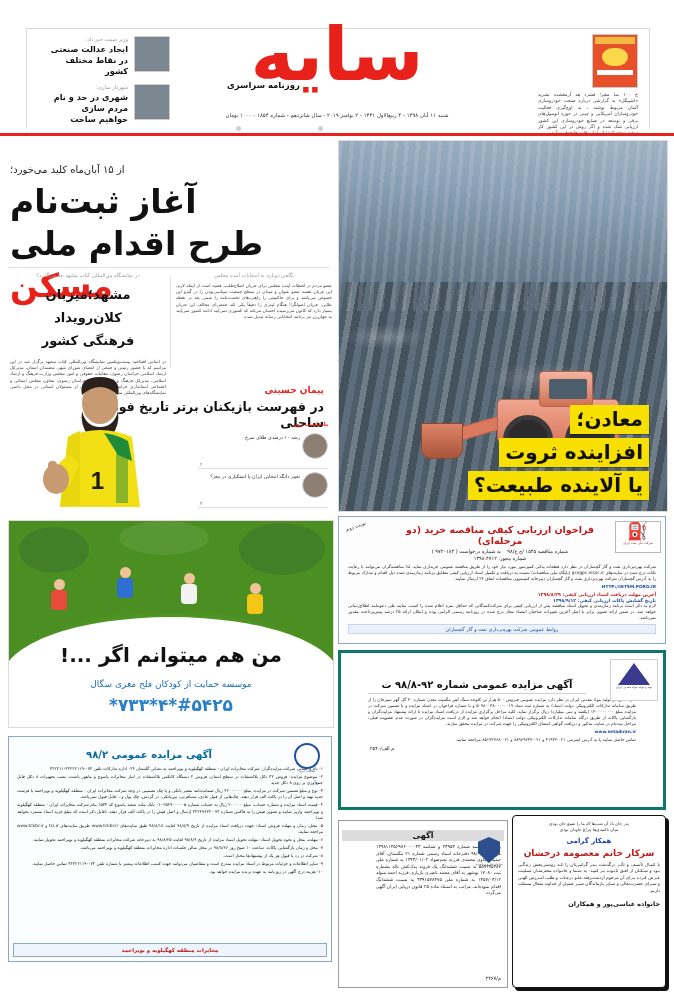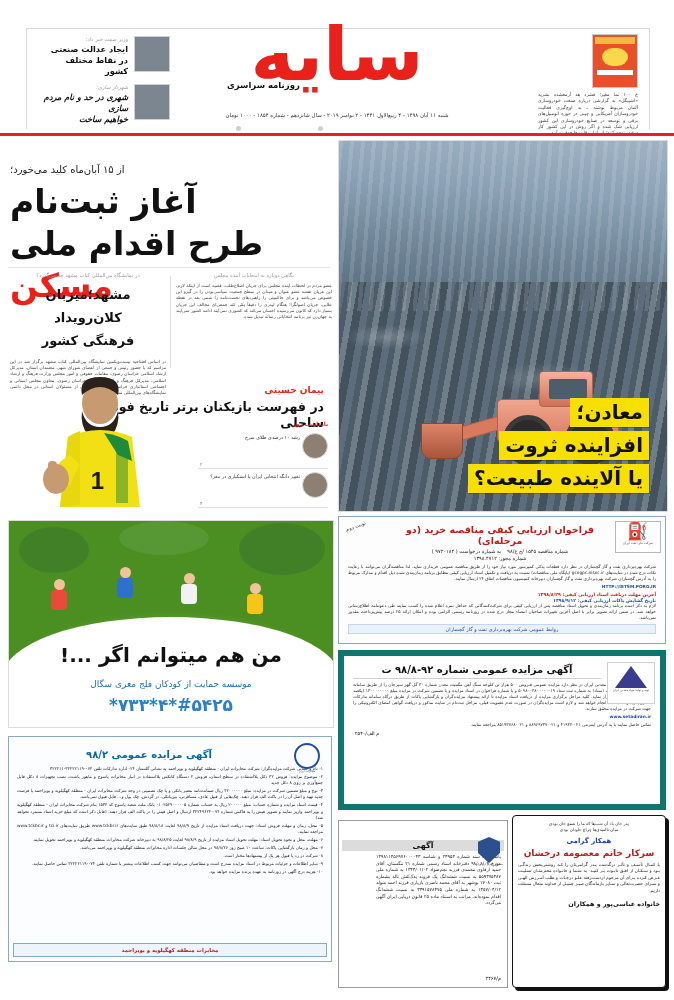--- a/index.html
+++ b/index.html
@@ -25,21 +25,21 @@
   .logo-date{position:absolute;left:50%;transform:translateX(-50%);top:112px;
              white-space:nowrap;font-size:5.4px;color:#333;letter-spacing:.1px;}
 
   
   .brief{position:absolute;width:130px;}
   .brief img,.brief .thumb{width:34px;height:34px;background:#7b8691;float:right;
            margin-left:6px;border:1px solid #cfcfcf;}
   .brief .kicker{font-size:5.2px;color:#9a9a9a;text-align:right;margin-bottom:2px;}
   .brief .htxt{font-size:8.2px;font-weight:bold;line-height:11px;text-align:right;color:#111;}
   .brief1{left:40px;top:36px;}
-  .brief2{left:40px;top:84px;font-style:italic;}
+  .brief2{left:40px;top:84px;}
 
   .thumb-a{background:linear-gradient(160deg,#5b6b7e 0%,#8e8277 45%,#3d4a58 100%);}
   .thumb-b{background:linear-gradient(160deg,#43546b 0%,#a08d7c 50%,#2e3a49 100%);}
 
   
   .mast-ad{position:absolute;right:36px;top:34px;width:44px;height:52px;
            background:#e8502a;border:1px solid #c9c9c9;overflow:hidden;}
   .mast-ad .bar{height:7px;background:#f4b942;margin:2px;}
   .mast-ad .circ{width:26px;height:18px;margin:4px auto;border-radius:50%/60%;
                  background:#f9d949;}
@@ -105,21 +105,21 @@
         background:#4c5e6c;border-radius:2px;}
   .loader .arm{position:absolute;right:132px;bottom:34px;width:70px;height:12px;
         background:#d97a5f;transform:rotate(-16deg);border:1px solid #b6614a;border-radius:3px;}
   .loader .bucket{position:absolute;right:186px;bottom:10px;width:40px;height:34px;
         background:linear-gradient(180deg,#dd8466,#a8553d);border-radius:0 0 10px 10px;border:1px solid #8f4730;}
   .loader .w{position:absolute;bottom:4px;width:40px;height:40px;border-radius:50%;
         background:#2b2b2b;border:5px solid #3a3a3a;}
   .loader .w1{right:34px;}
   .loader .w2{right:96px;}
 
-  .mine-title{position:absolute;right:18px;top:257px;text-align:right;}
+  .mine-title{position:absolute;right:18px;top:264px;text-align:right;}
   .mine-title span{display:inline-block;background:#f7e000;color:#111;font-weight:bold;
      font-size:20px;line-height:27px;padding:1px 6px;margin-bottom:4px;
      box-shadow:1px 1px 0 rgba(0,0,0,.25);}
 
   
   .tender{position:absolute;left:338px;top:516px;width:328px;height:128px;
           border:1px solid #8aa7c9;background:#fdfdfd;padding:3px;box-sizing:border-box;}
   .tender .logo{position:absolute;right:4px;top:4px;width:44px;height:30px;
       border:1px solid #b9b9b9;background:#fff;text-align:center;}
   .tender .logo .mark{font-size:17px;color:#1f4ea1;line-height:19px;}
@@ -158,21 +158,21 @@
      border-radius:50% 50% 0 0 / 100% 100% 0 0;}
   .kids .slogan{position:absolute;left:0;top:122px;width:324px;text-align:center;
      font-size:20px;font-weight:bold;color:#111;}
   .kids .sub{position:absolute;left:0;top:158px;width:324px;text-align:center;
      font-size:9px;color:#1b6fb5;}
   .kids .code{position:absolute;left:0;top:174px;width:324px;text-align:center;
      font-size:17px;font-weight:bold;color:#2a7fc9;letter-spacing:1px;}
 
   
   .auction2{position:absolute;left:338px;top:650px;width:328px;height:160px;
-            border:6px solid #0f766e;background:#fff;box-sizing:border-box;padding:3px;}
+            border:3px solid #0f766e;background:#fff;box-sizing:border-box;padding:21px;}
   .auction2 .logo{position:absolute;right:5px;top:6px;width:46px;height:40px;
       border:1px solid #cfcfcf;text-align:center;background:#fff;}
   .auction2 .logo .tri{width:0;height:0;border-left:16px solid transparent;
       border-right:16px solid transparent;border-bottom:22px solid #3a3a8f;margin:3px auto 0;}
   .auction2 .logo .cap{font-size:3px;color:#444;}
   .auction2 h3{margin:5px 56px 3px 6px;font-size:10px;font-weight:bold;color:#111;text-align:center;
                border-bottom:1px solid #d0d0d0;padding-bottom:3px;}
   .auction2 p{margin:0 6px 2px 6px;font-size:4.3px;line-height:6px;color:#2a2a2a;text-align:justify;}
   .auction2 .url{color:#1f4ea1;font-weight:bold;}
   .auction2 .sig{margin-top:3px;font-size:4.8px;text-align:left;padding-left:8px;color:#111;}
@@ -187,21 +187,21 @@
   .auction1 li{margin:0 0 2px 0;font-size:4.3px;line-height:6.1px;color:#1b1b1b;
                text-align:justify;list-style:none;}
   .auction1 ul{margin:0;padding:0 4px;}
   .auction1 .footer{position:absolute;left:4px;right:4px;bottom:4px;height:12px;
       border:1px solid #8aa7c9;background:#eef4fb;text-align:center;
       font-size:5.4px;color:#c01a1a;font-weight:bold;line-height:12px;}
 
   
   .notice{position:absolute;left:338px;top:820px;width:170px;height:168px;
           border:1px solid #9a9a9a;background:#fff;box-sizing:border-box;padding:3px;}
-  .notice h3{margin:16px 0 3px 0;font-size:8px;font-weight:bold;text-align:center;color:#111;
+  .notice h3{margin:6px 0 3px 0;font-size:8px;font-weight:bold;text-align:center;color:#111;
              background:#dcdcdc;padding:1px;}
   .notice .emblem{position:absolute;right:4px;top:16px;width:28px;height:34px;}
   .notice .emblem .sh{width:22px;height:26px;background:#2d4f8e;
       clip-path:polygon(50% 0,100% 18%,100% 62%,50% 100%,0 62%,0 18%);margin:0 auto;}
   .notice .emblem .cap{font-size:2.6px;color:#444;text-align:center;}
   .notice p{margin:0 3px 0 34px;font-size:4.6px;line-height:6.6px;color:#1b1b1b;text-align:justify;}
   .notice .ref{position:absolute;right:6px;bottom:6px;font-size:5px;color:#111;}
 
   
   .condol{position:absolute;left:512px;top:815px;width:154px;height:173px;

